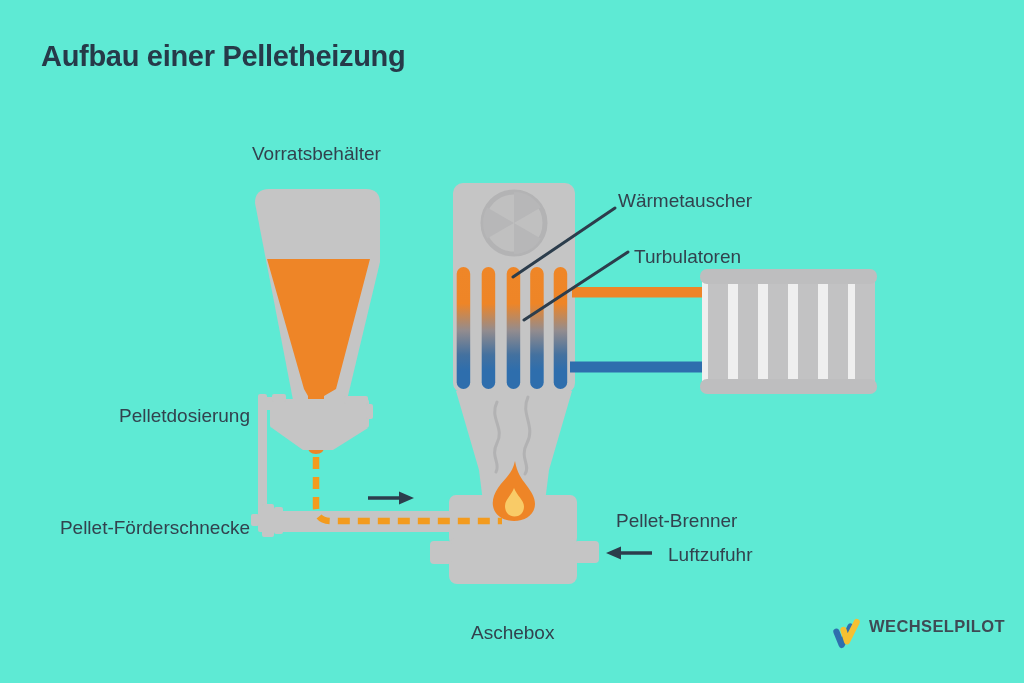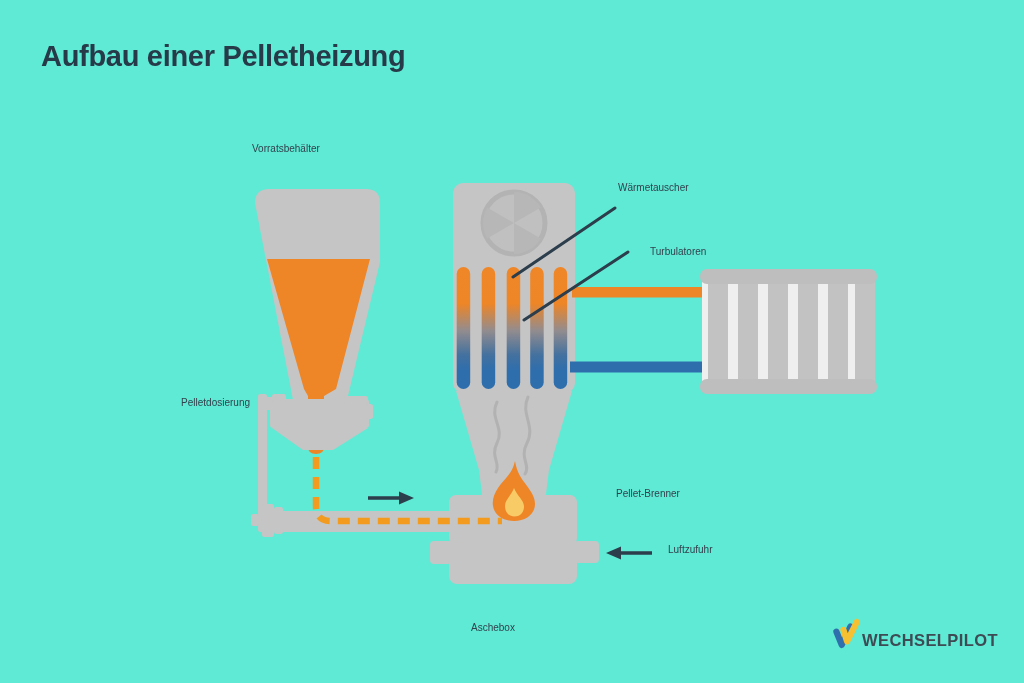--- a/index.html
+++ b/index.html
@@ -10,28 +10,28 @@
     overflow:hidden;
     font-family:"Liberation Sans", sans-serif;
   }
   .page-title{
     position:absolute;left:41px;top:40px;
     font-size:29px;font-weight:800;letter-spacing:-0.3px;
     color:#263a49;white-space:nowrap;
   }
   .lbl{
     position:absolute;
-    font-size:10px;font-weight:500;color:#32424e;
+    font-size:19px;font-weight:500;color:#32424e;
     white-space:nowrap;line-height:1.2;
   }
-  .lbl.right{text-align:left;}
+  .lbl.right{text-align:left;margin-top:8px;}
   .diagram-svg{position:absolute;left:0;top:0;}
   .brand{
     position:absolute;left:832px;top:617px;
-    display:flex;align-items:flex-end;
+    display:flex;align-items:flex-start;gap:7px;
   }
   .brand-text{
     font-size:16.5px;font-weight:bold;color:#3e4a54;letter-spacing:0.4px;
     white-space:nowrap;
   }
 </style>
 </head>
 <body>
 
 <div class="canvas">
@@ -145,26 +145,27 @@
     <g>
       <line x1="621" y1="553" x2="652" y2="553" stroke="#2C3D4C" stroke-width="3.5"></line>
       <polygon points="621,546.5 606,553 621,559.5" fill="#2C3D4C"></polygon>
     </g>
   </svg>
 
   <div class="lbl" style="left:252px;top:143px;">Vorratsbehälter</div>
 
   <div class="lbl right" style="right:774px;top:397px;">Pelletdosierung</div>
 
+  <div class="lbl right" style="right:774px;top:509px;">Pellet-Förderschnecke</div>
 
-  <div class="lbl" style="left:618px;top:182px;">Wärmetauscher</div>
+  <div class="lbl" style="left:618px;top:190px;">Wärmetauscher</div>
 
-  <div class="lbl" style="left:634px;top:246px;margin-left:16px;">Turbulatoren</div>
+  <div class="lbl" style="left:634px;top:246px;">Turbulatoren</div>
 
-  <div class="lbl" style="left:616px;top:488px;">Pellet-Brenner</div>
+  <div class="lbl" style="left:616px;top:510px;">Pellet-Brenner</div>
 
   <div class="lbl" style="left:658px;top:544px;margin-left:10px;">Luftzufuhr</div>
 
   <div class="lbl" style="left:471px;top:614px;margin-top:8px;">Aschebox</div>
 
   <div class="brand">
     <svg width="30" height="33" viewBox="0 0 34 36">
       <polyline points="5,16 11,31 21,10" fill="none" stroke="#2F6FAD" stroke-width="7" stroke-linecap="round" stroke-linejoin="round"></polyline>
       <polyline points="13,14 17,27 28,5" fill="none" stroke="#F5C032" stroke-width="7" stroke-linecap="round" stroke-linejoin="round"></polyline>
     </svg>

